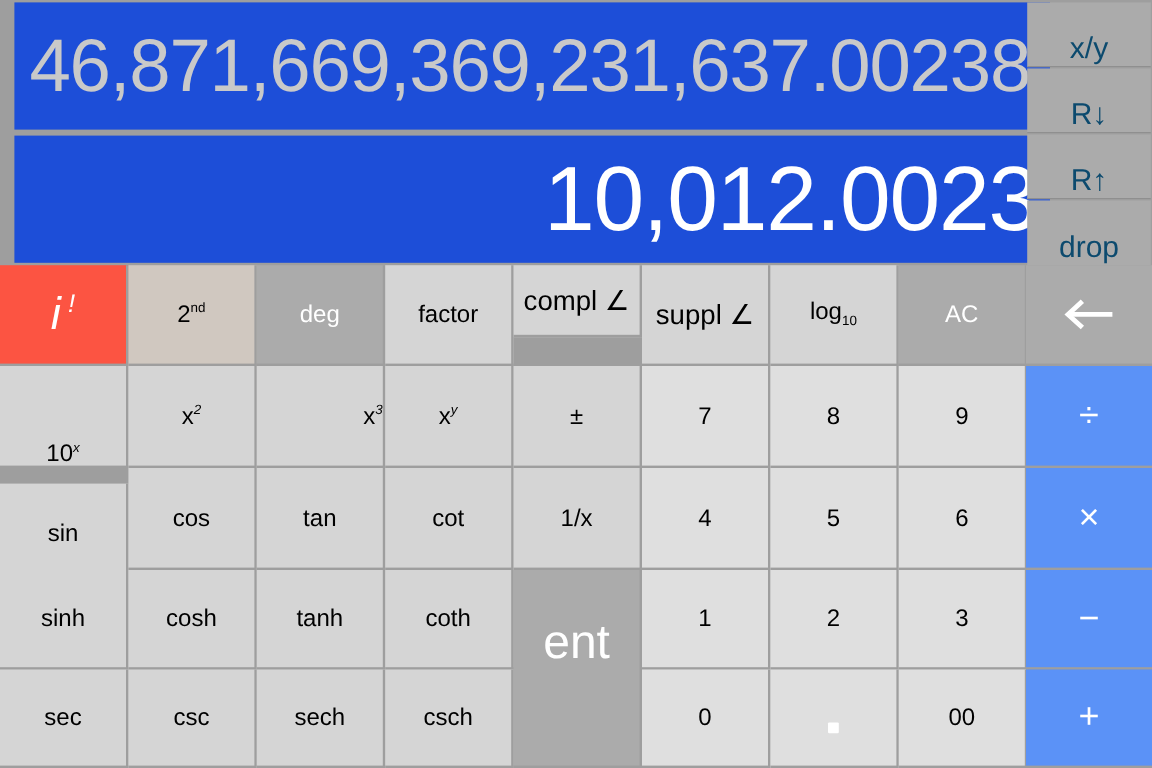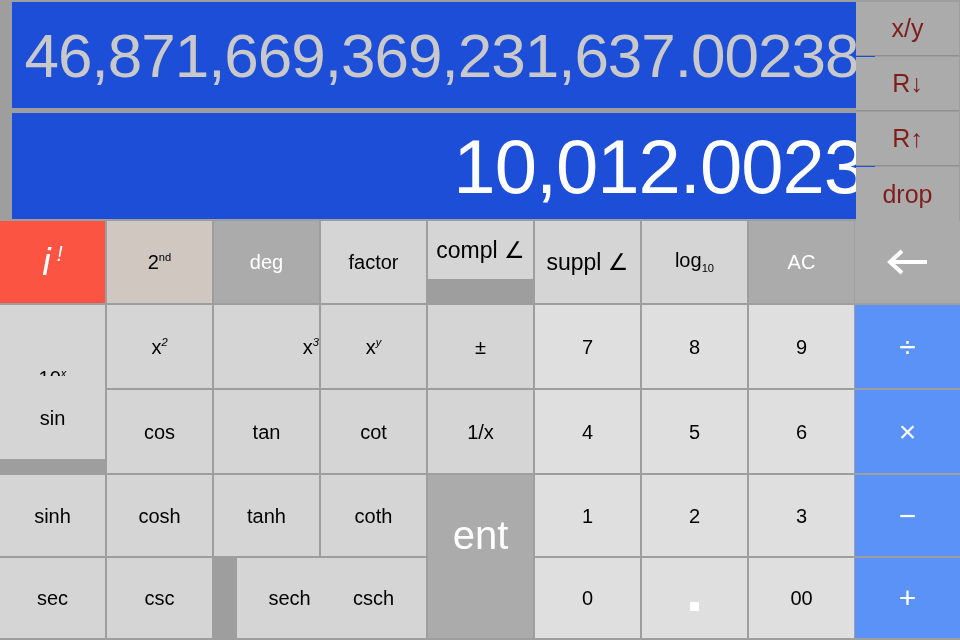--- a/index.html
+++ b/index.html
@@ -56,23 +56,23 @@
   .stack-col {
     position: absolute;
     left: 855px; top: 0;
     width: 105px; height: 221px;
   }
   .stack-btn {
     position: absolute;
     left: 1px;
     width: 103px;
     background: #ababab;
-    color: #7f1d1d;
+    color: #0c4a6e;
     display: flex;
-    align-items: center;
+    align-items: flex-end;
     justify-content: center;
     font-size: 25px;
     border-bottom: 1px solid #8f8f8f;
   }
   .stack-btn.b0 { top: 2px;   height: 54px; }
   .stack-btn.b1 { top: 57px;  height: 54px; }
   .stack-btn.b2 { top: 112px; height: 54px; }
   .stack-btn.b3 { top: 167px; height: 54px; border-bottom: none; }
 
   
@@ -189,21 +189,21 @@
       </div>
       <div class="key num" style="left: 535px; top: 84px; width: 107px; height: 85px;">
         <span>7</span>
       </div>
       <div class="key num" style="left: 642px; top: 84px; width: 107px; height: 85px;">
         <span>8</span>
       </div>
       <div class="key num" style="left: 749px; top: 84px; width: 107px; height: 85px;">
         <span>9</span>
       </div>
-      <div class="key" style="left: 0px; top: 155px; width: 107px; height: 85px;">
+      <div class="key" style="left: 0px; top: 182px; width: 107px; height: 85px;">
         <span>sin</span>
       </div>
       <div class="key" style="left: 107px; top: 169px; width: 107px; height: 85px;">
         <span>cos</span>
       </div>
       <div class="key" style="left: 214px; top: 169px; width: 107px; height: 85px;">
         <span>tan</span>
       </div>
       <div class="key" style="left: 321px; top: 169px; width: 107px; height: 85px;">
         <span>cot</span>
@@ -240,21 +240,21 @@
       </div>
       <div class="key num" style="left: 749px; top: 254px; width: 107px; height: 83px;">
         <span>3</span>
       </div>
       <div class="key" style="left: 0px; top: 337px; width: 107px; height: 82px;">
         <span>sec</span>
       </div>
       <div class="key" style="left: 107px; top: 337px; width: 107px; height: 82px;">
         <span>csc</span>
       </div>
-      <div class="key" style="left: 214px; top: 337px; width: 107px; height: 82px; margin-left: 23px;">
+      <div class="key" style="left: 214px; top: 337px; width: 107px; height: 82px;">
         <span>sech</span>
       </div>
       <div class="key" style="left: 321px; top: 337px; width: 107px; height: 82px;">
         <span>csch</span>
       </div>
       <div class="key num" style="left: 535px; top: 337px; width: 107px; height: 82px;">
         <span>0</span>
       </div>
       <div class="key num" style="left: 642px; top: 337px; width: 107px; height: 82px;">
         <span class="dot-glyph"></span>

